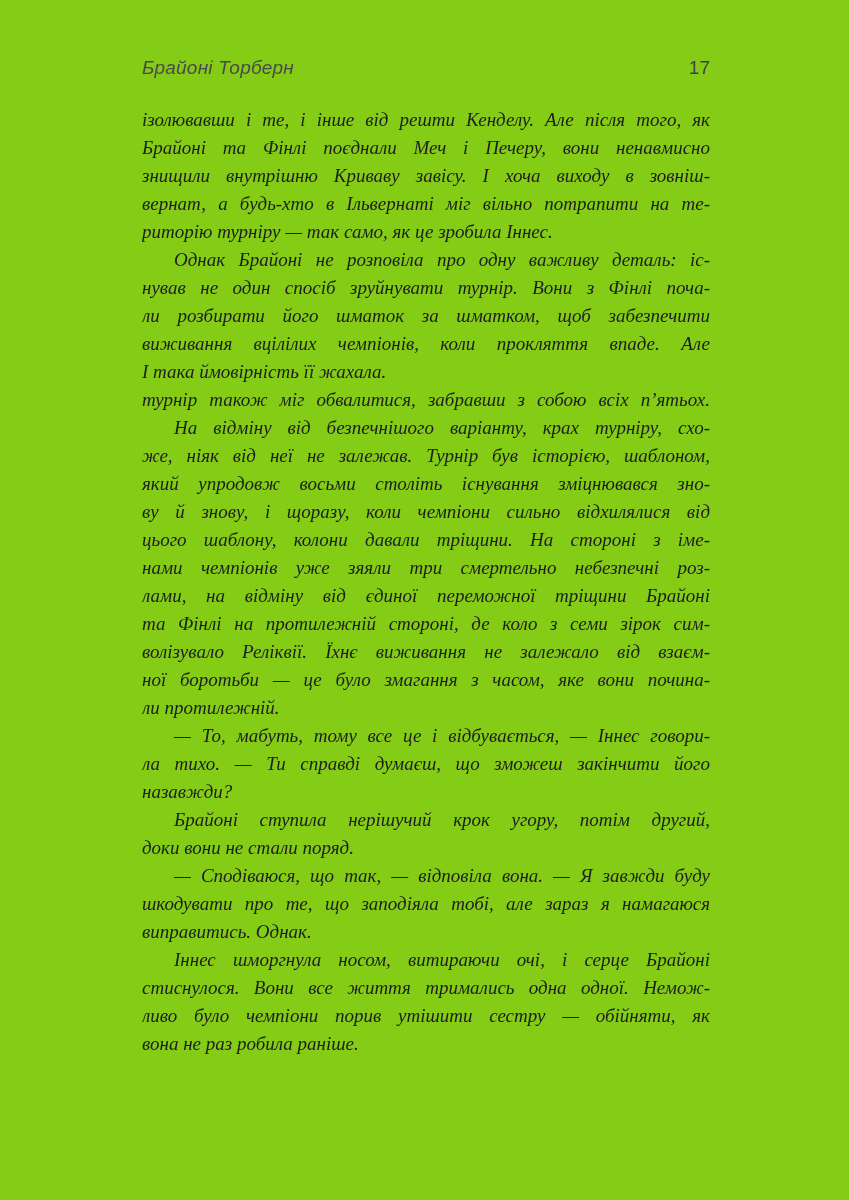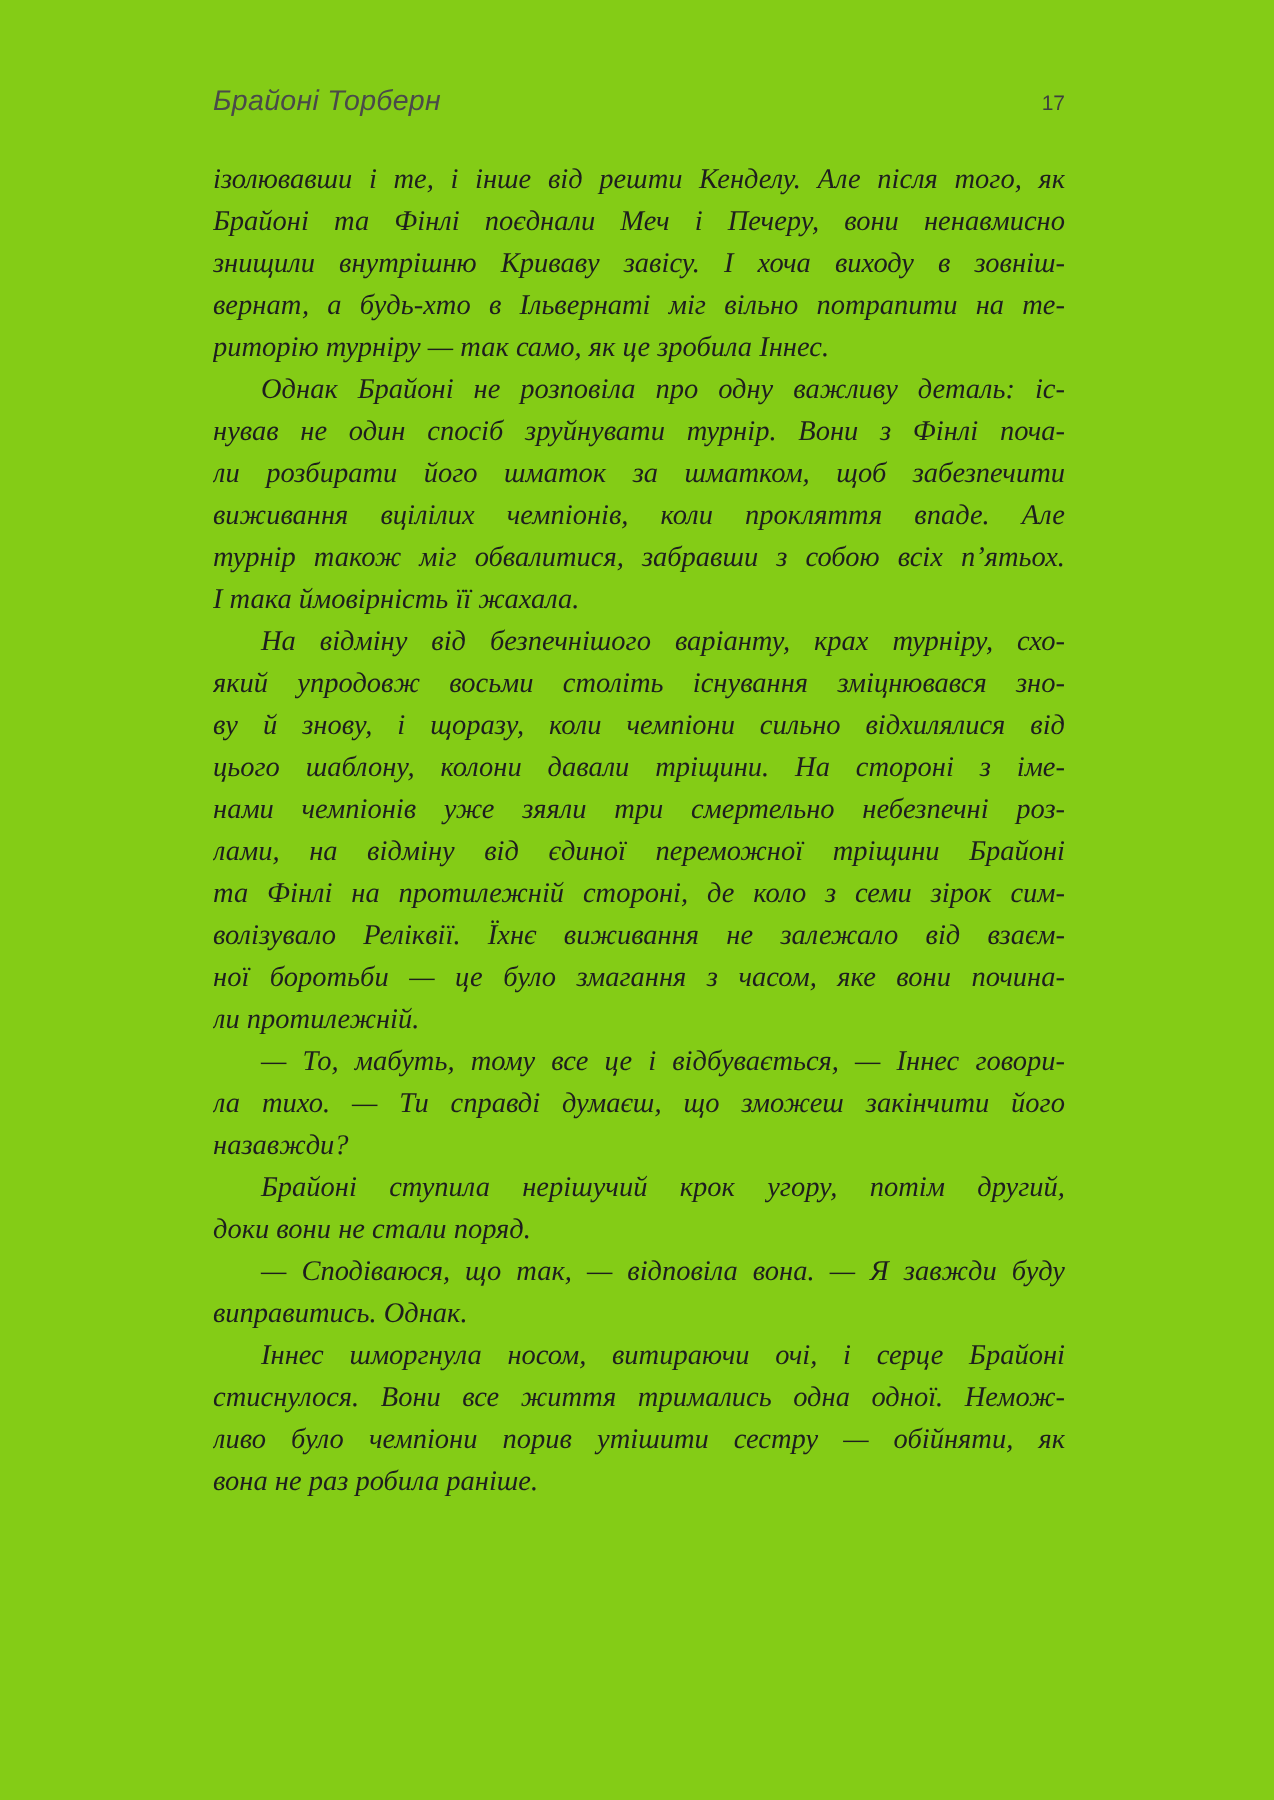--- a/index.html
+++ b/index.html
@@ -26,21 +26,21 @@
   }
   .running-title {
     font-family: "Liberation Sans", sans-serif;
     font-style: italic;
     font-size: 19px;
     color: #4a4a4a;
     letter-spacing: 0.2px;
   }
   .page-number {
     font-family: "Liberation Sans", sans-serif;
-    font-size: 14px;
+    font-size: 19px;
     color: #3f3f3f;
   }
   .text-block {
     position: absolute;
     left: 142px;
     top: 106px;
     width: 568px;
     font-size: 19px;
     line-height: 28px;
     color: #1e1e1e;
@@ -72,38 +72,40 @@
   <div class="text-block">
       <div class="line">ізолювавши і те, і інше від решти Кенделу. Але після того, як</div>
       <div class="line">Брайоні та Фінлі поєднали Меч і Печеру, вони ненавмисно</div>
       <div class="line">знищили внутрішню Криваву завісу. І хоча виходу в зовніш-</div>
       <div class="line">вернат, а будь-хто в Ільвернаті міг вільно потрапити на те-</div>
       <div class="line last">риторію турніру — так само, як це зробила Іннес.</div>
       <div class="line indent">Однак Брайоні не розповіла про одну важливу деталь: іс-</div>
       <div class="line">нував не один спосіб зруйнувати турнір. Вони з Фінлі поча-</div>
       <div class="line">ли розбирати його шматок за шматком, щоб забезпечити</div>
       <div class="line">виживання вцілілих чемпіонів, коли прокляття впаде. Але</div>
+      <div class="line last">І така ймовірність її жахала.</div>
       <div class="line">турнір також міг обвалитися, забравши з собою всіх п’ятьох.</div>
-      <div class="line last">І така ймовірність її жахала.</div>
       <div class="line indent">На відміну від безпечнішого варіанту, крах турніру, схо-</div>
+      <div class="line">же, ніяк від неї не залежав. Турнір був історією, шаблоном,</div>
       <div class="line">який упродовж восьми століть існування зміцнювався зно-</div>
       <div class="line">ву й знову, і щоразу, коли чемпіони сильно відхилялися від</div>
       <div class="line">цього шаблону, колони давали тріщини. На стороні з іме-</div>
       <div class="line">нами чемпіонів уже зяяли три смертельно небезпечні роз-</div>
       <div class="line">лами, на відміну від єдиної переможної тріщини Брайоні</div>
       <div class="line">та Фінлі на протилежній стороні, де коло з семи зірок сим-</div>
       <div class="line">волізувало Реліквії. Їхнє виживання не залежало від взаєм-</div>
       <div class="line">ної боротьби — це було змагання з часом, яке вони почина-</div>
       <div class="line last">ли протилежній.</div>
       <div class="line indent">— То, мабуть, тому все це і відбувається, — Іннес говори-</div>
       <div class="line">ла тихо. — Ти справді думаєш, що зможеш закінчити його</div>
       <div class="line last">назавжди?</div>
       <div class="line indent">Брайоні ступила нерішучий крок угору, потім другий,</div>
       <div class="line last">доки вони не стали поряд.</div>
       <div class="line indent">— Сподіваюся, що так, — відповіла вона. — Я завжди буду</div>
+      <div class="line">шкодувати про те, що заподіяла тобі, але зараз я намагаюся</div>
       <div class="line last">виправитись. Однак.</div>
       <div class="line indent">Іннес шморгнула носом, витираючи очі, і серце Брайоні</div>
       <div class="line">стиснулося. Вони все життя тримались одна одної. Немож-</div>
       <div class="line">ливо було чемпіони порив утішити сестру — обійняти, як</div>
       <div class="line last">вона не раз робила раніше.</div>
     </div>
 
 </div>
 
 </body></html>

